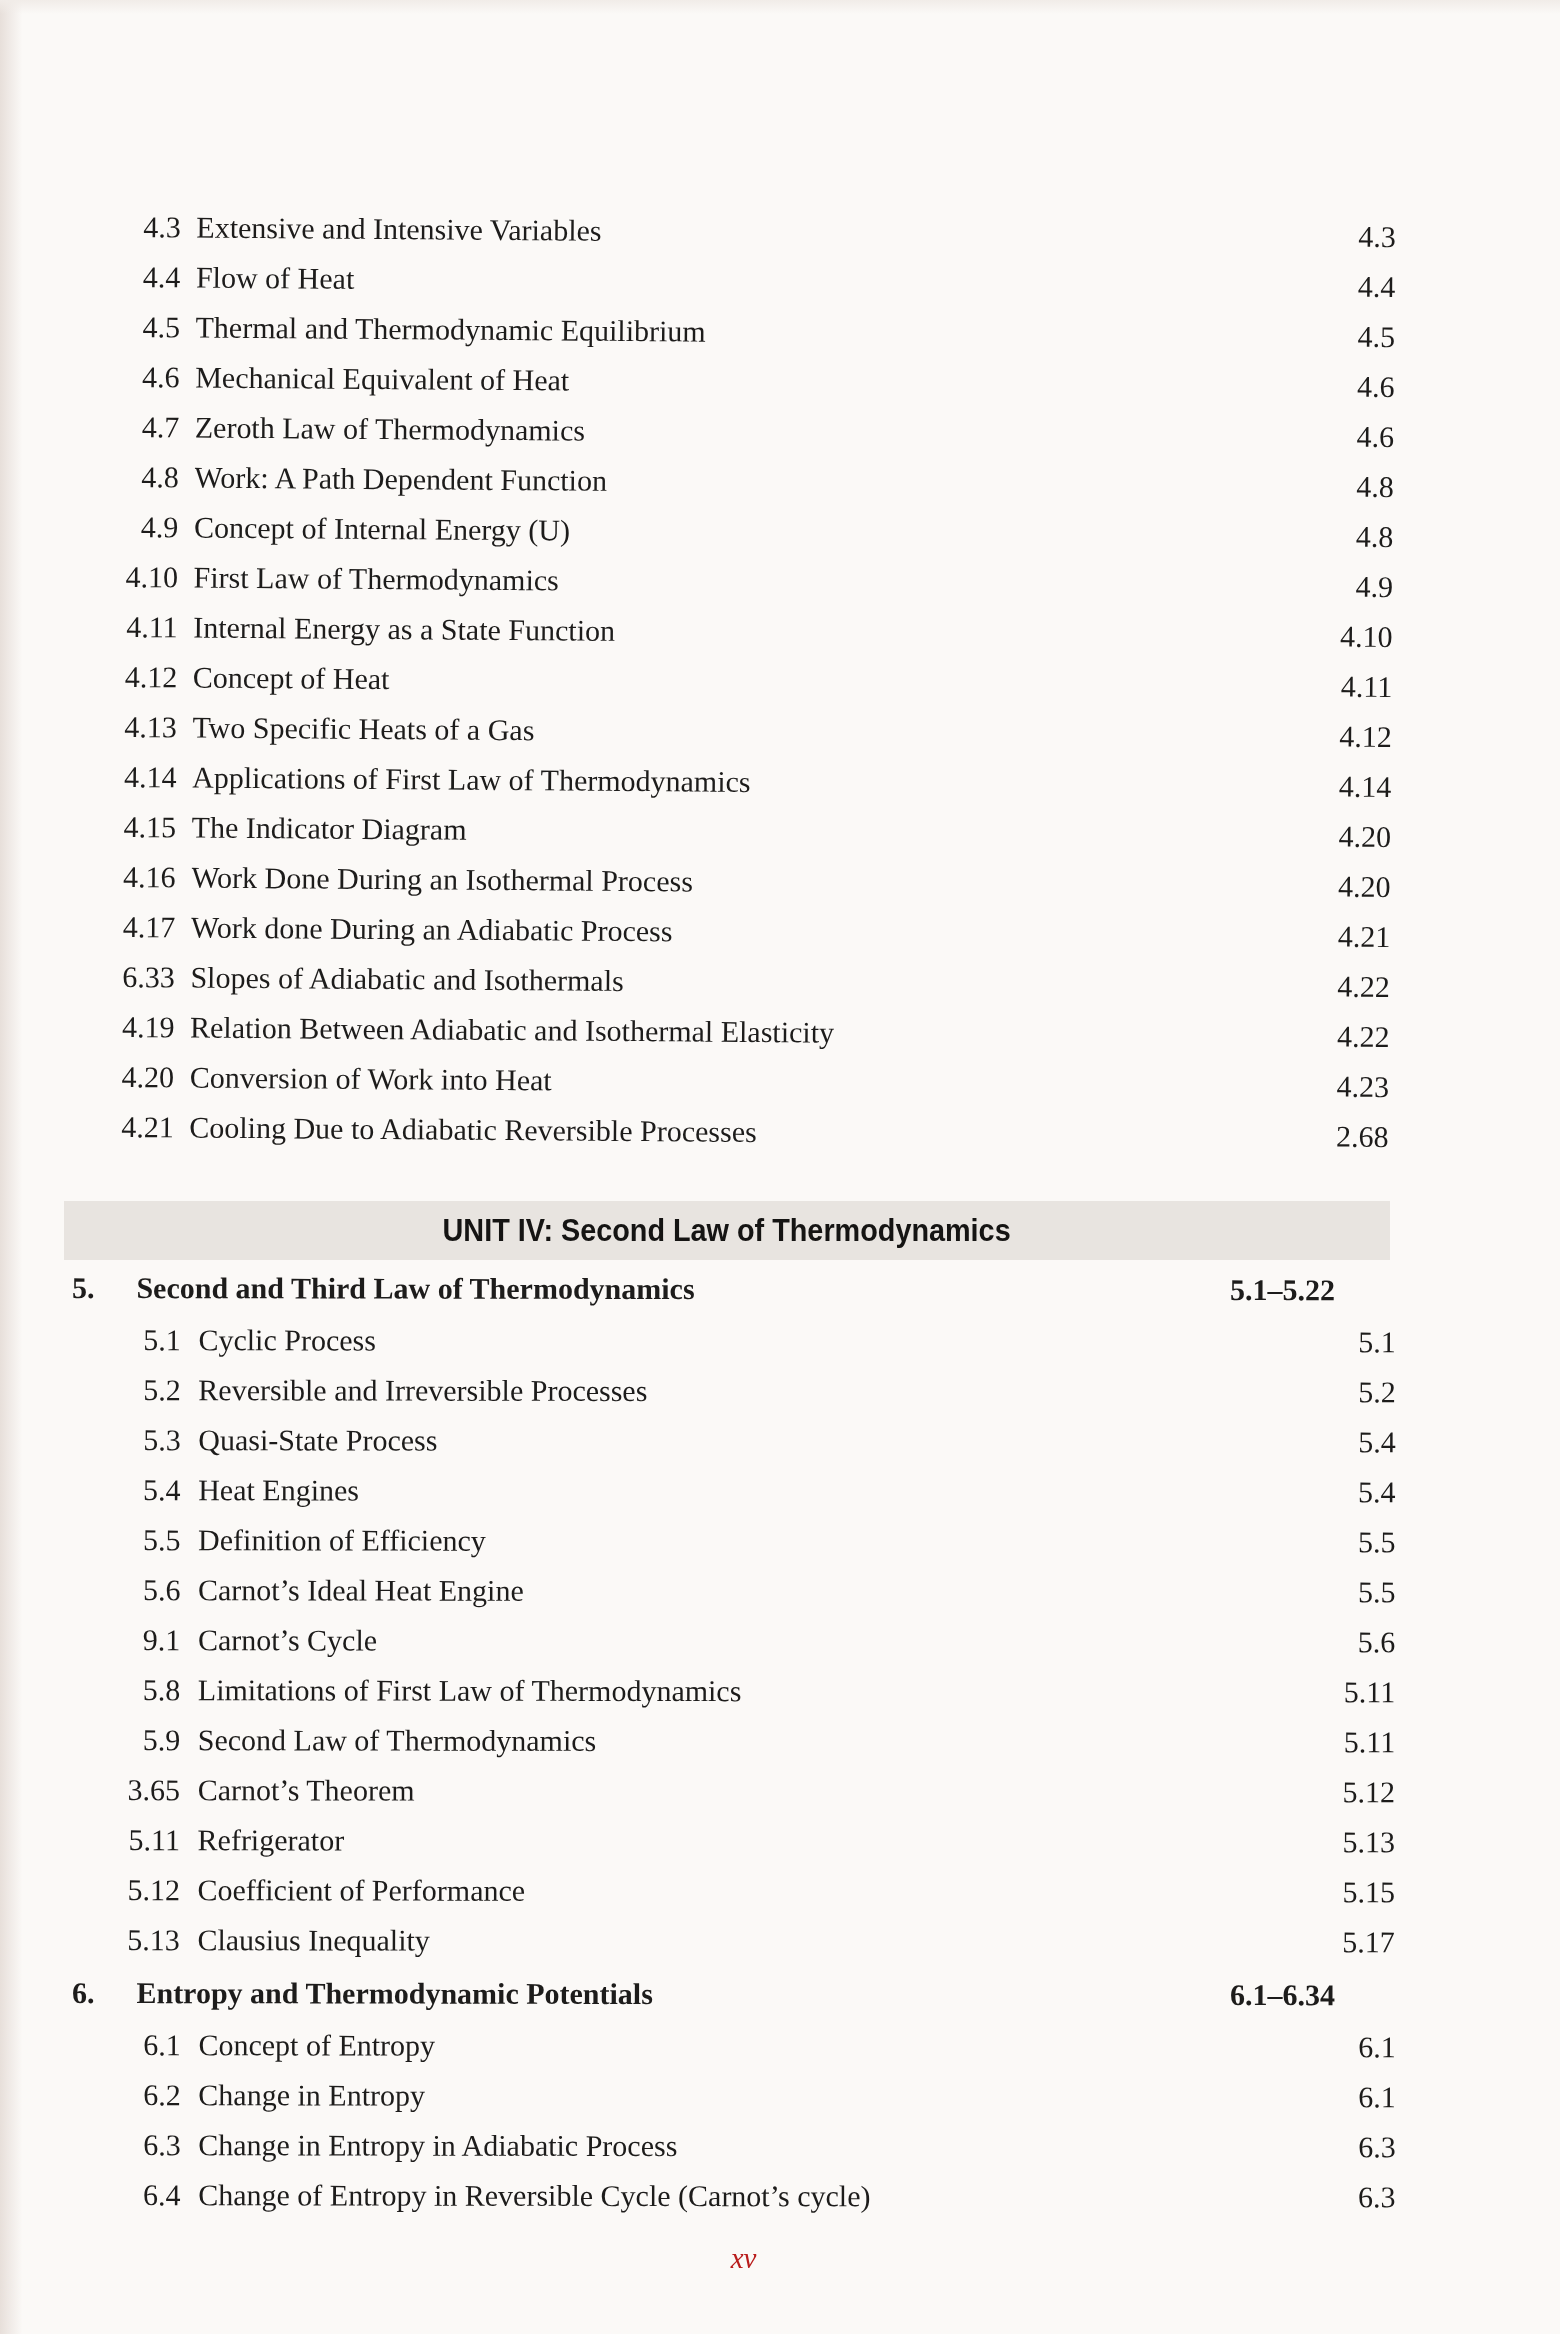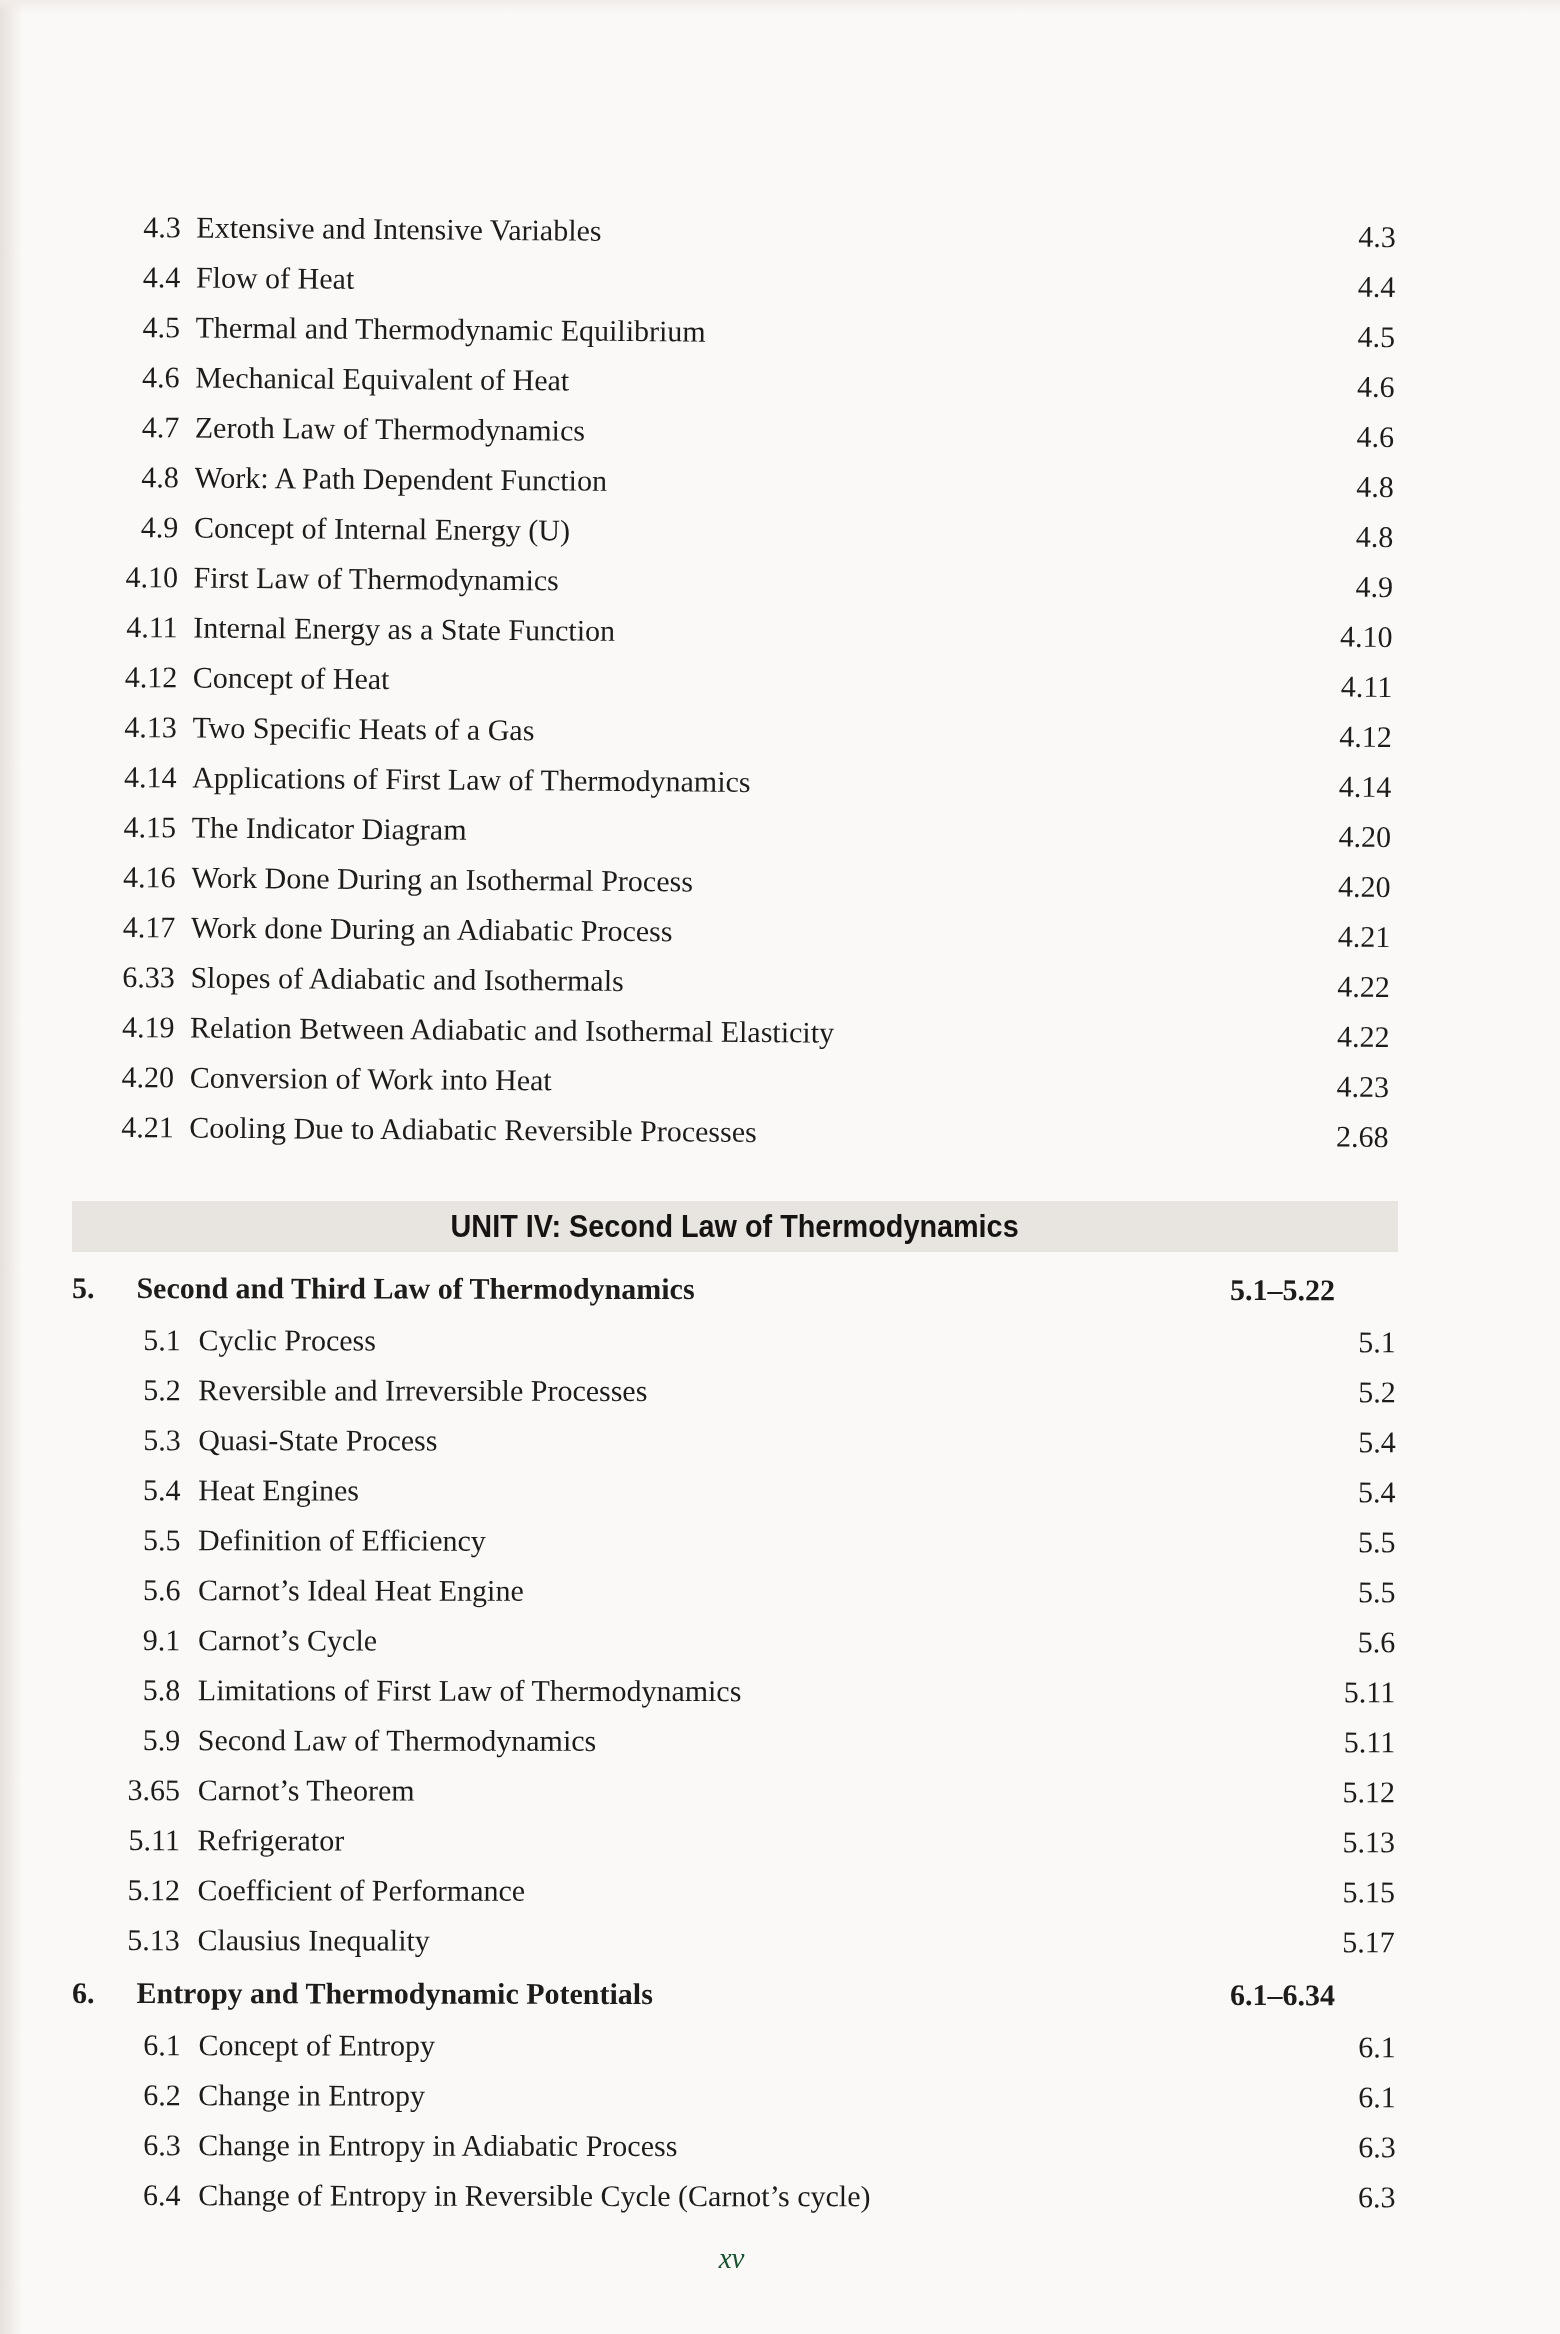--- a/index.html
+++ b/index.html
@@ -29,21 +29,21 @@
   .pg    { flex: 0 0 107px; text-align: right; white-space: nowrap; }
 
   
   .ch4-list {
     position: absolute; top: 202px; left: 119px; right: 164px;
     transform: rotate(0.45deg); transform-origin: top left;
   }
 
   
   .unit-banner {
-    position: absolute; top: 1201px; left: 72px; width: 1326px; height: 51px;
+    position: absolute; top: 1201px; left: 64px; width: 1326px; height: 59px;
     background: #e8e4e0;
     display: flex; align-items: center; justify-content: center;
   }
   .unit-banner-text {
     font-family: "Liberation Sans", sans-serif;
     font-weight: bold; font-size: 32px; color: #151413;
     transform: scaleX(0.9); white-space: nowrap;
   }
 
   
@@ -54,21 +54,21 @@
   .sec-head span { line-height: 50px; font-size: 30px; }
   .sh-num   { flex: 0 0 45px; text-align: left; }
   .sh-title { flex: 1 1 auto; margin-left: 19.5px; white-space: nowrap; }
   .sh-pages { flex: 0 0 166px; text-align: left; white-space: nowrap; }
   .sec-entries { margin-top: 2px; }
   .sec-entries .num { flex: 0 0 109px; margin-right: 17.6px; }
 
   .footer-folio {
     position: absolute; top: 2239px; left: 0; width: 1463px;
     text-align: center; font-style: italic; font-size: 29px;
-    line-height: 39px; color: #14532d;
+    line-height: 39px; color: #b91c1c; padding-left: 12px;
   }
 </style>
 </head>
 <body>
 
 <div class="edge-left"></div>
 <div class="edge-top"></div>
 
 <div class="ch4-list">
 

